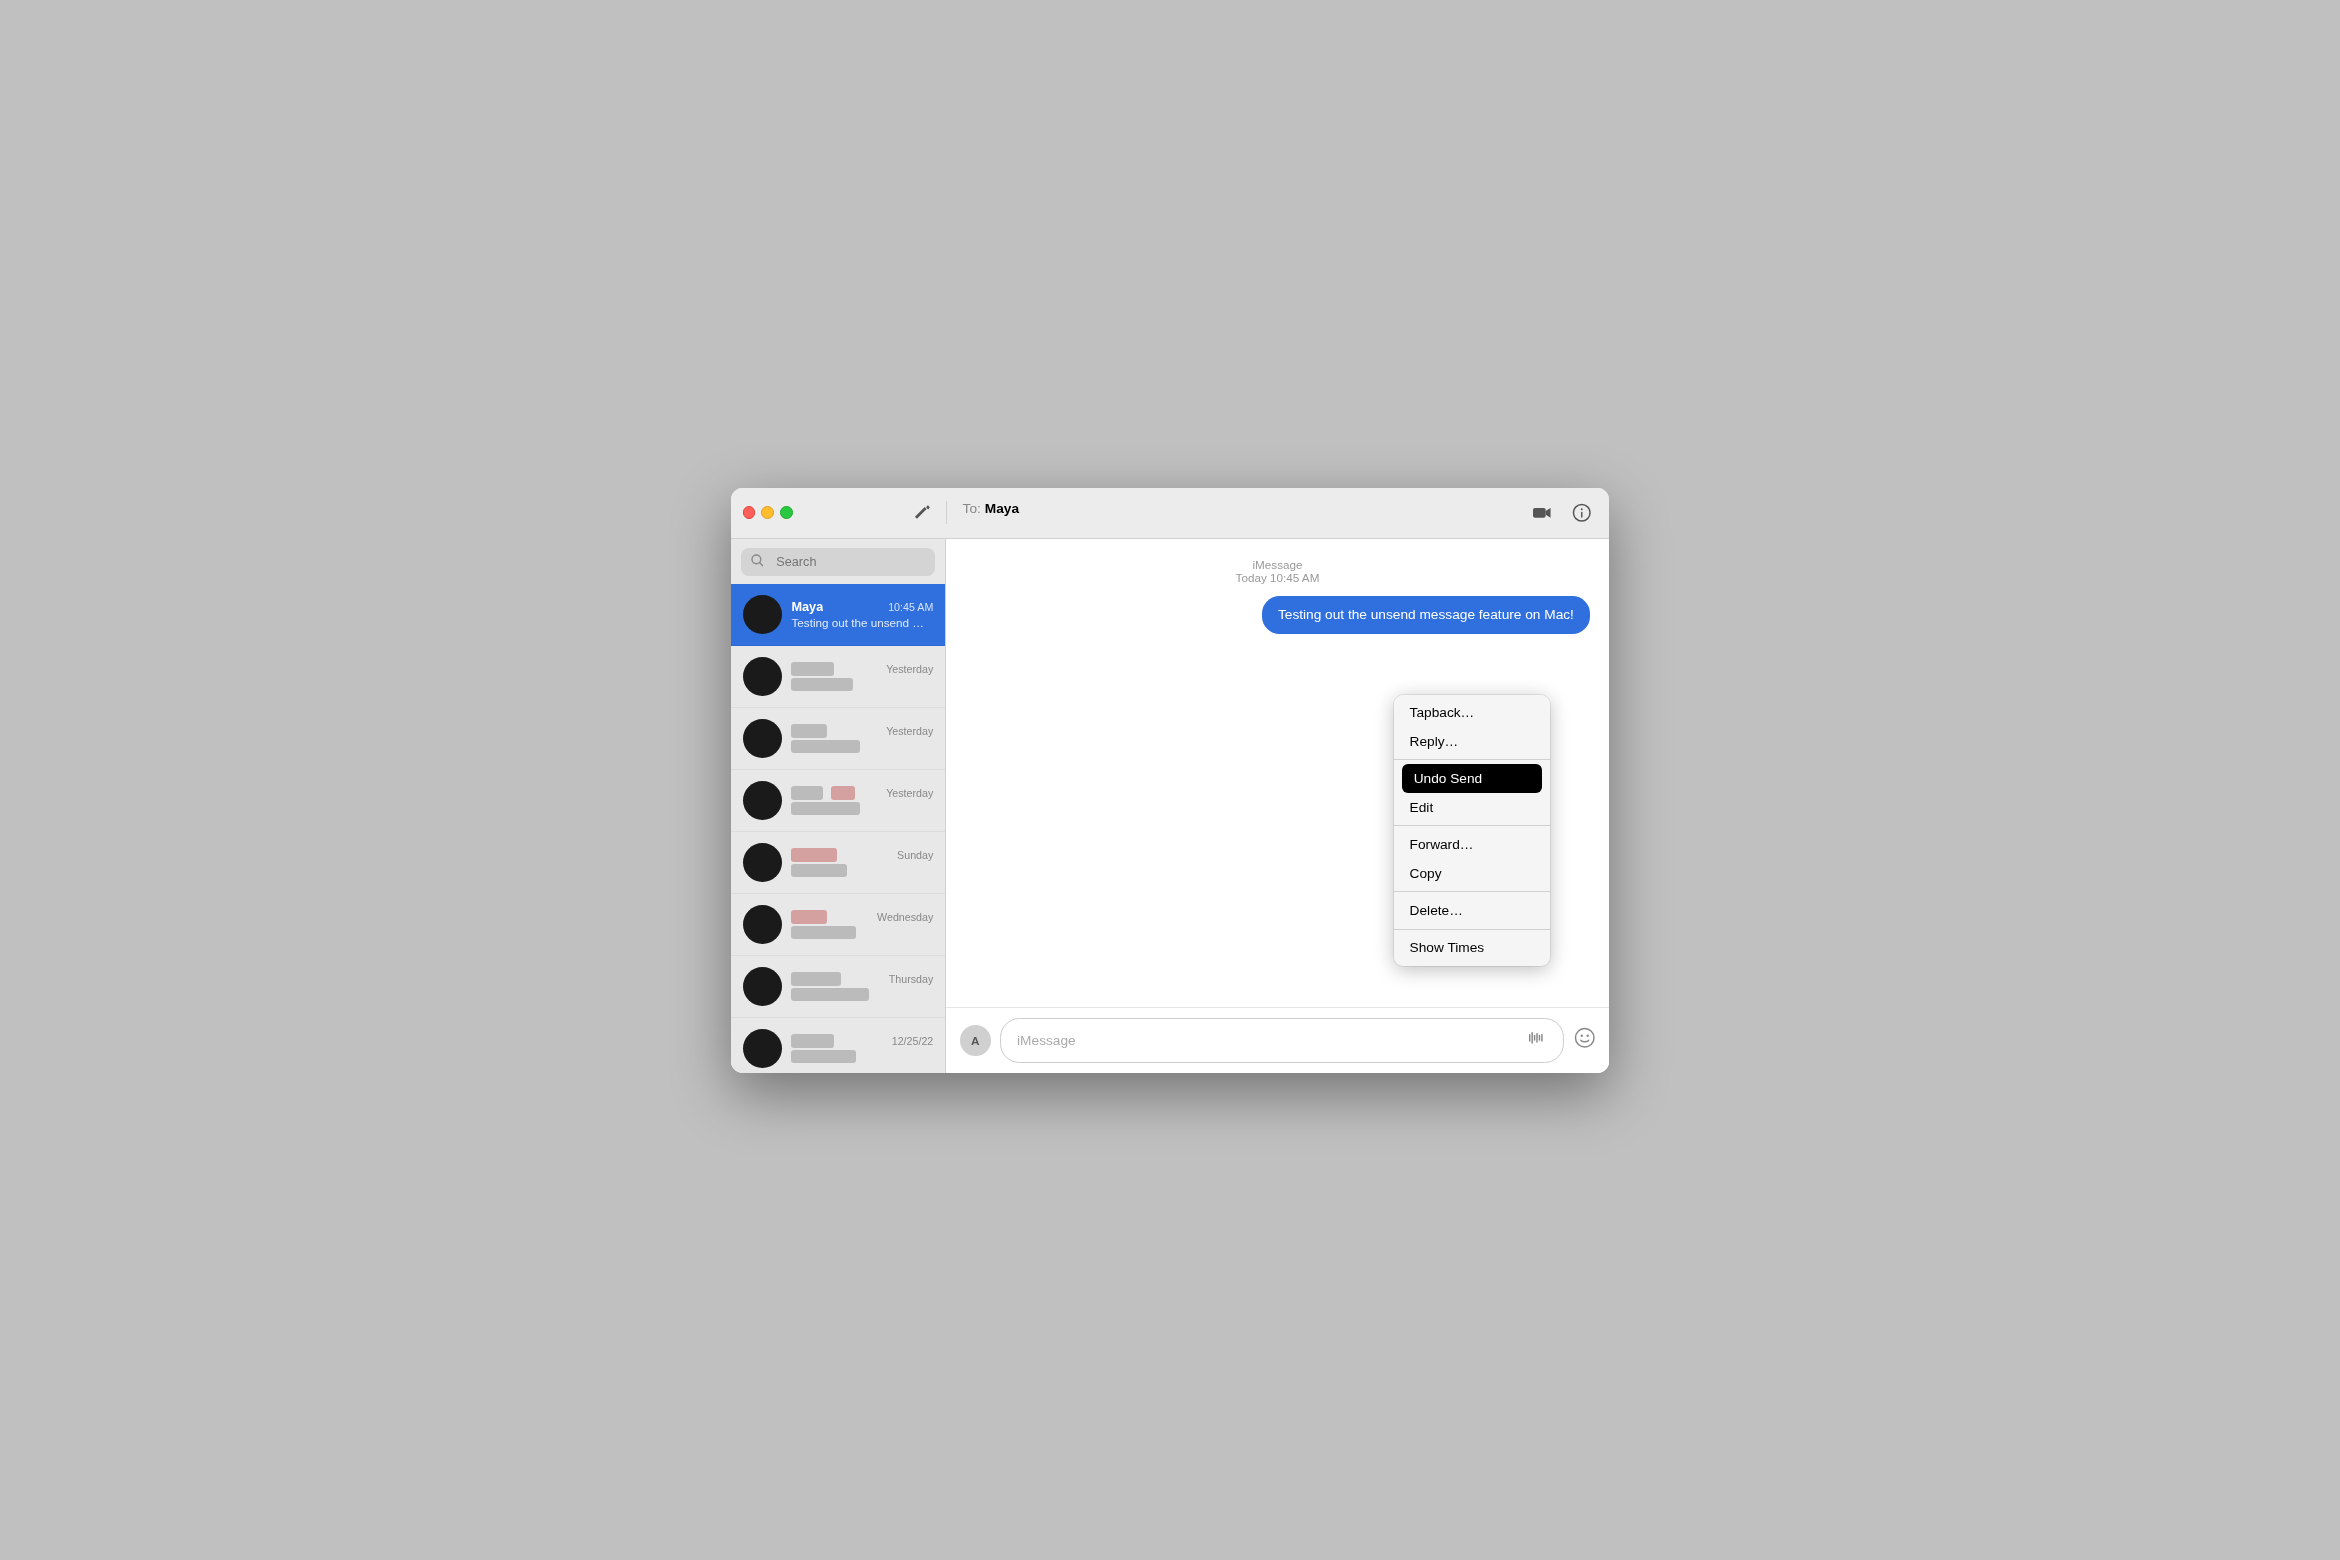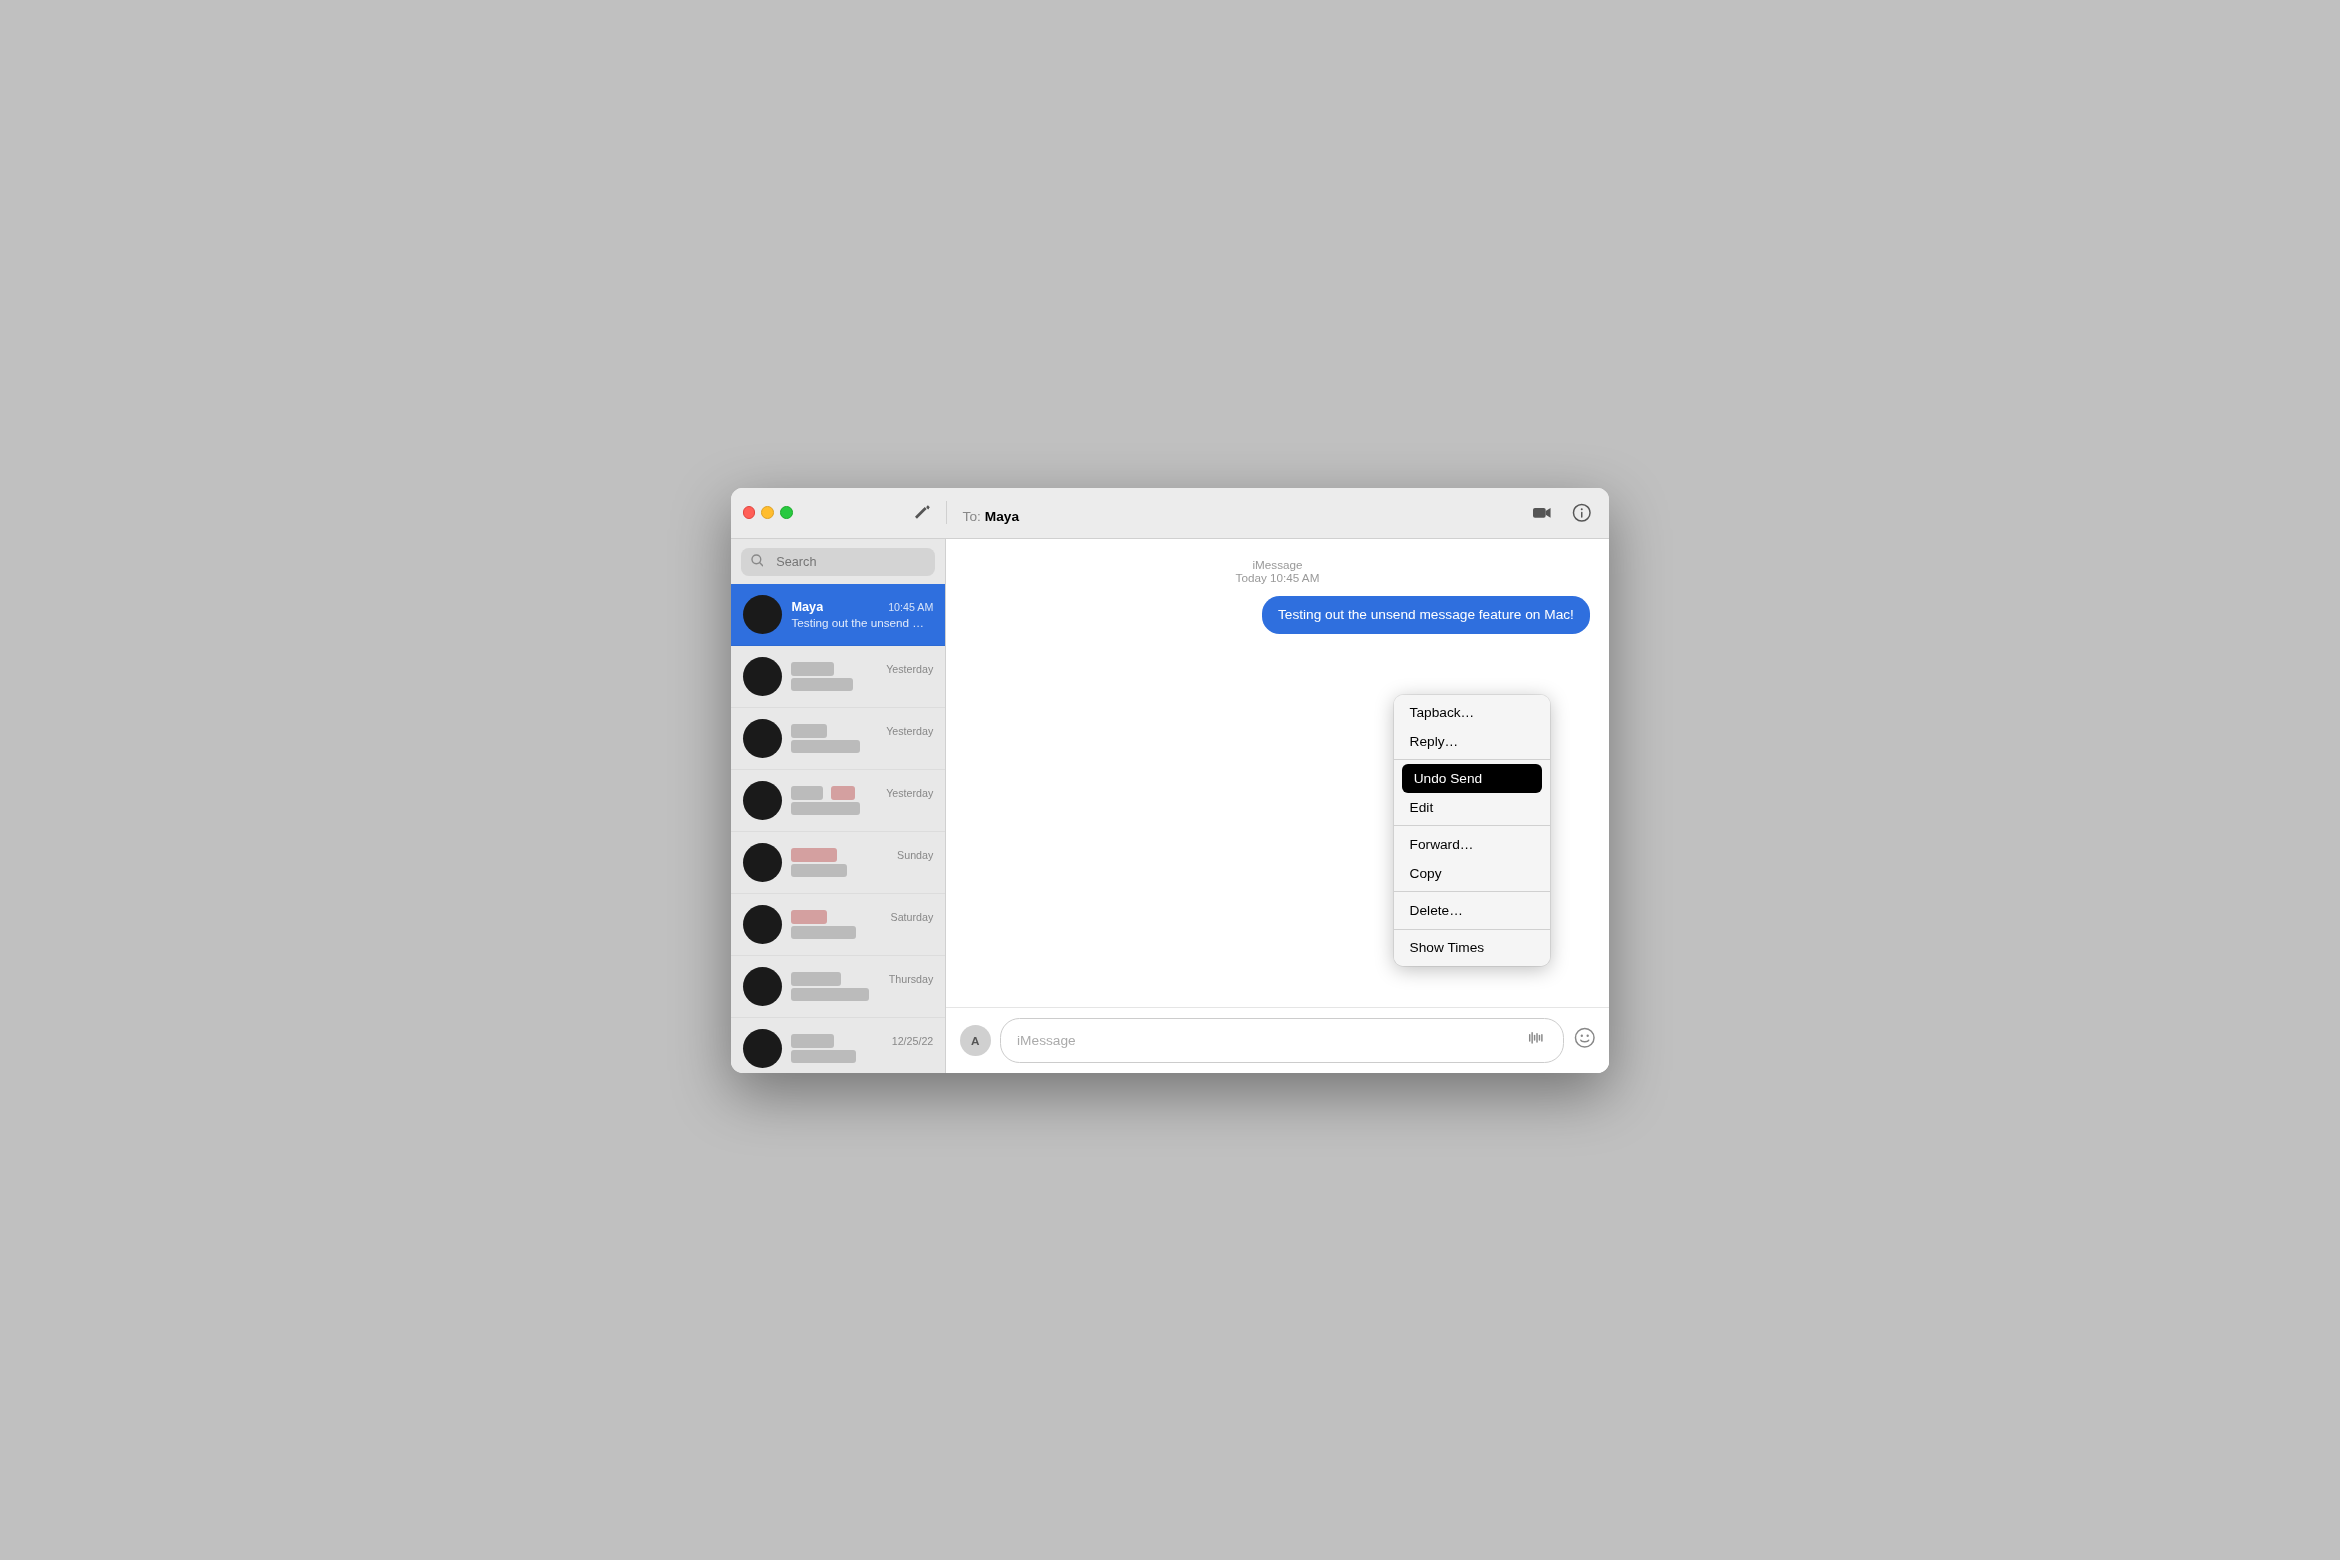--- a/index.html
+++ b/index.html
@@ -66,21 +66,21 @@
       color: #666;
       font-size: 15.6px;
       padding: 3.9px;
       display: flex;
       align-items: center;
     }
 
     .main-titlebar {
       flex: 1;
       display: flex;
-      align-items: flex-end;
+      align-items: flex-start;
       padding: 0 15.6px;
       border-left: 1px solid #d0d0d0;
     }
 
     .to-field {
       display: flex;
       align-items: center;
       font-size: 13.7px;
     }
 
@@ -524,21 +524,21 @@
           </div>
         </div>
 
         <div class="conv-item">
           <div class="avatar"></div>
           <div class="conv-info">
             <div class="conv-header">
               <span class="conv-name">
                 <span class="blurred-text-pink">&nbsp;&nbsp;&nbsp;&nbsp;&nbsp;&nbsp;&nbsp;&nbsp;&nbsp;&nbsp;</span>
               </span>
-              <span class="conv-time">Saturday</span>
+              <span class="conv-time">Wednesday</span>
             </div>
             <div class="conv-preview">
               <span class="blurred-text">&nbsp;&nbsp;&nbsp;&nbsp;&nbsp;&nbsp;&nbsp;&nbsp;&nbsp;&nbsp;&nbsp;&nbsp;&nbsp;&nbsp;&nbsp;&nbsp;&nbsp;&nbsp;&nbsp;&nbsp;</span>
             </div>
           </div>
         </div>
 
         <div class="conv-item">
           <div class="avatar"></div>
           <div class="conv-info">

